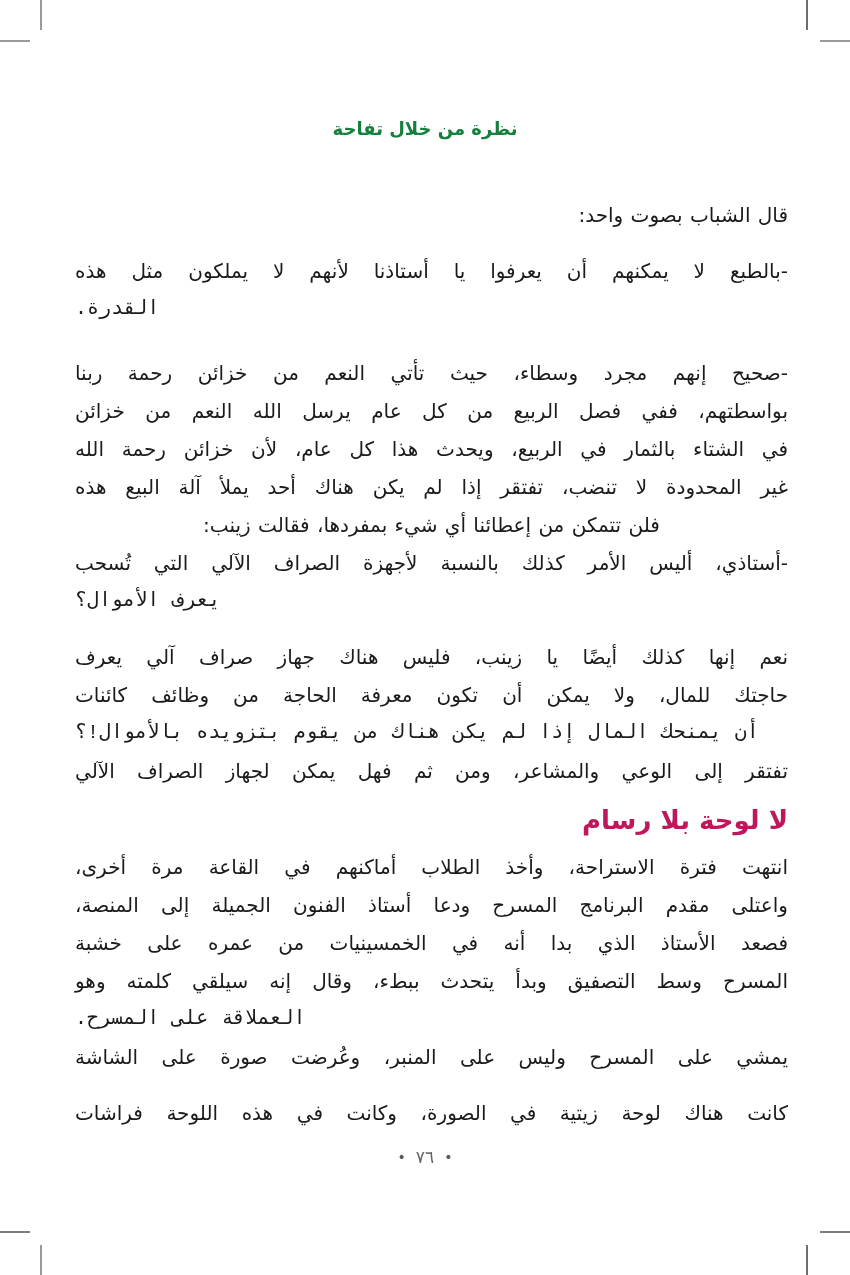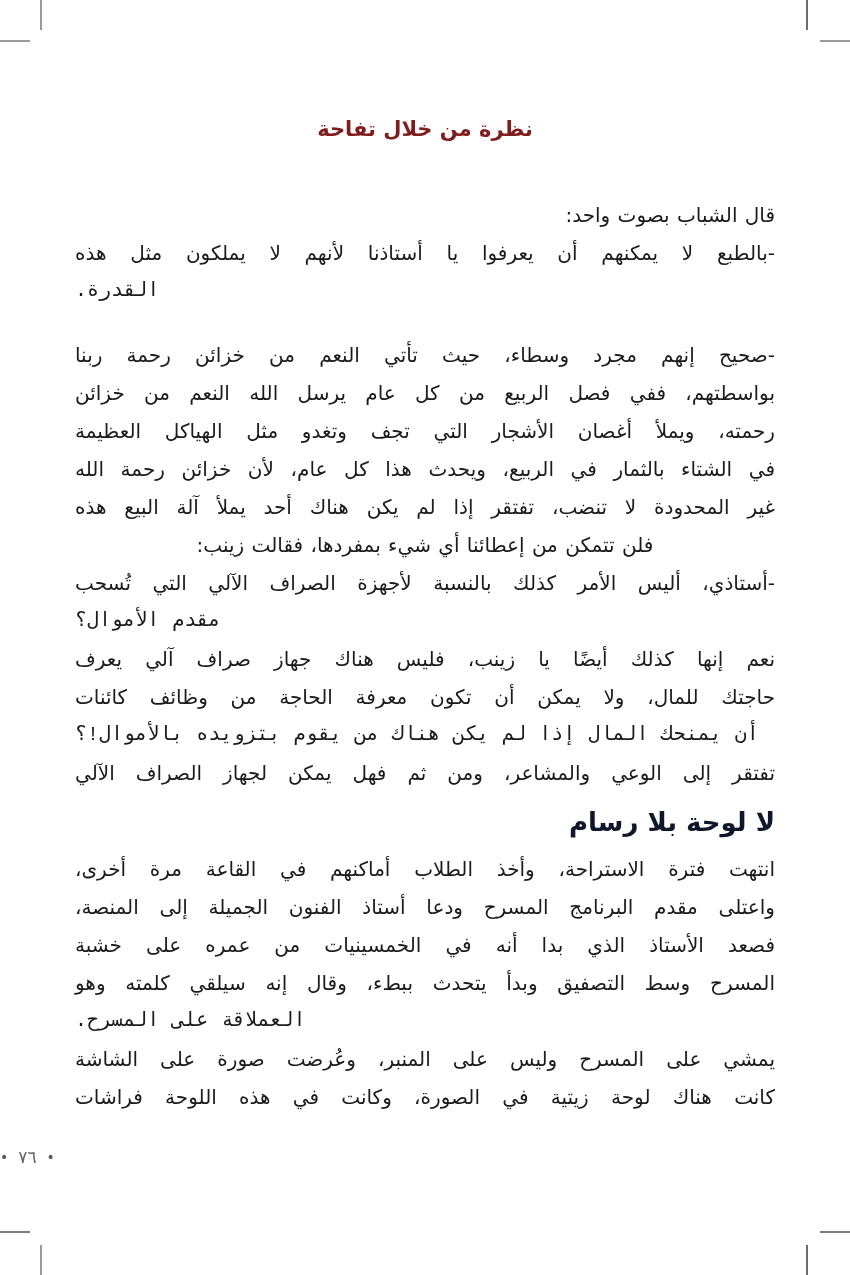--- a/index.html
+++ b/index.html
@@ -24,62 +24,62 @@
   #crop-bl-v { left: 40px;  top: 1245px; }
   #crop-br-h { left: 820px; top: 1231px; background:#7d7d7d; }
   #crop-br-v { left: 806px; top: 1245px; background:#6e6e6e; }
 
   
   .running-header {
     position: absolute;
     left: 75px; right: 75px; top: 112px;
     text-align: center;
     direction: rtl;
-    font-size: 21px;
+    font-size: 18px;
     font-weight: bold;
-    color: #7f1d1d;
+    color: #15803d;
     line-height: 34px;
   }
 
   
   .body-text {
     position: absolute;
-    left: 75px; right: 75px; top: 196px;
+    left: 75px; right: 62px; top: 196px;
     direction: rtl;
     color: #1b1b1b;
     font-size: 20px;
     line-height: 38px;
   }
   .para { margin: 0; }
-  .para.gap-sm { margin-top: 0; }
+  .para.gap-sm { margin-top: 18px; }
   .para.gap-md { margin-top: 26px; }
   .line {
     text-align: justify;
     text-align-last: justify;
     word-spacing: 1px;
   }
   .line.end-left   { text-align-last: left; font-family: Liberation Mono, monospace; }
   .line.end-center { text-align-last: center; }
   .line.end-right  { text-align-last: right; }
 
   .section-heading {
     direction: rtl;
     text-align: right;
     font-size: 26px;
     font-weight: bold;
-    color: #0f172a;
+    color: #be185d;
     line-height: 48px;
     margin: 6px 0 4px 0;
   }
 
   
   .footer {
     position: absolute;
     left: 0; right: 0; top: 1144px;
-    text-align: left;
+    text-align: center;
     direction: rtl;
     font-size: 17px;
     color: #666666;
     line-height: 26px;
   }
   .footer .dot { color: #5a5a5a; font-size: 14px; vertical-align: 1px; }
   .footer .num { margin: 0 10px; letter-spacing: 2px; }
 </style>
 </head>
 <body>
@@ -104,29 +104,28 @@
     </div>
 
     <div class="para gap-sm">
       <div class="line">-بالطبع لا يمكنهم أن يعرفوا يا أستاذنا لأنهم لا يملكون مثل هذه</div>
       <div class="line end-left">القدرة.</div>
     </div>
 
     <div class="para gap-md">
       <div class="line">-صحيح إنهم مجرد وسطاء، حيث تأتي النعم من خزائن رحمة ربنا</div>
       <div class="line">بواسطتهم، ففي فصل الربيع من كل عام يرسل الله النعم من خزائن</div>
-      <div class="line">رحمته، ويملأ أغصان الأشجار التي تجف وتغدو مثل الهياكل العظيمة</div>
       <div class="line">في الشتاء بالثمار في الربيع، ويحدث هذا كل عام، لأن خزائن رحمة الله</div>
       <div class="line">غير المحدودة لا تنضب، تفتقر إذا لم يكن هناك أحد يملأ آلة البيع هذه</div>
       <div class="line end-center">فلن تتمكن من إعطائنا أي شيء بمفردها، فقالت زينب:</div>
     </div>
 
     <div class="para">
       <div class="line">-أستاذي، أليس الأمر كذلك بالنسبة لأجهزة الصراف الآلي التي تُسحب</div>
-      <div class="line end-left">مقدم الأموال؟</div>
+      <div class="line end-left">يعرف الأموال؟</div>
     </div>
 
     <div class="para gap-sm">
       <div class="line">نعم إنها كذلك أيضًا يا زينب، فليس هناك جهاز صراف آلي يعرف</div>
       <div class="line">حاجتك للمال، ولا يمكن أن تكون معرفة الحاجة من وظائف كائنات</div>
       <div class="line end-left">أن يمنحك المال إذا لم يكن هناك من يقوم بتزويده بالأموال!؟</div>
       <div class="line">تفتقر إلى الوعي والمشاعر، ومن ثم فهل يمكن لجهاز الصراف الآلي</div>
     </div>
 
     <div class="section-heading">لا لوحة بلا رسام</div>

